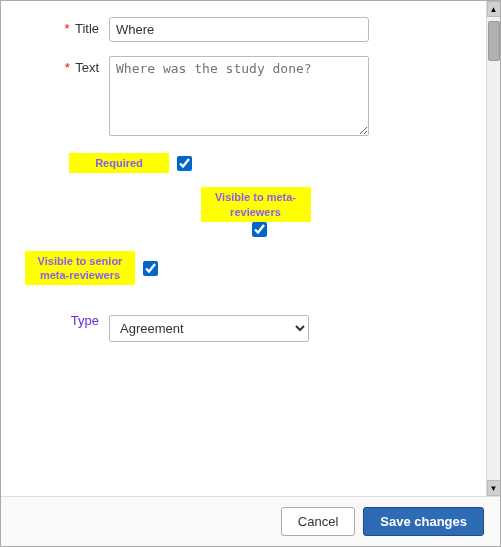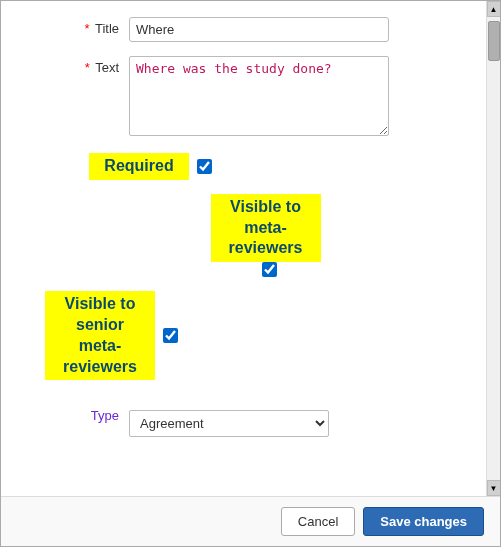--- a/index.html
+++ b/index.html
@@ -47,21 +47,21 @@
       background: none;
       border: none;
       font-size: 16px;
       cursor: pointer;
       color: #555;
       padding: 0 4px;
     }
     .modal-body {
       flex: 1;
       overflow-y: auto;
-      padding: 16px 28px;
+      padding: 16px 8px;
     }
     .scrollbar-track {
       position: absolute;
       right: 0;
       top: 0;
       width: 14px;
       height: 100%;
       background: #f0f0f0;
       border-left: 1px solid #ddd;
       display: flex;
@@ -116,34 +116,34 @@
       font-size: 13px;
       color: #333;
       border-radius: 3px;
     }
     textarea {
       width: 100%;
       height: 80px;
       padding: 4px 6px;
       border: 1px solid #bbb;
       font-size: 13px;
-      color: #be185d;
+      color: #737373;
       border-radius: 2px;
       resize: vertical;
     }
     .checkbox-row {
       display: flex;
       align-items: center;
       margin-bottom: 14px;
     }
     .checkbox-label {
       background: #ffff00;
-      color: #0c4a6e;
+      color: #8b5cf6;
       padding: 3px 8px;
-      font-size: 16px;
+      font-size: 11px;
       font-weight: bold;
       text-align: center;
       min-width: 100px;
       margin-right: 8px;
       line-height: 1.3;
     }
     .checkbox-label.multiline {
       width: 110px;
     }
     input[type="checkbox"] {

